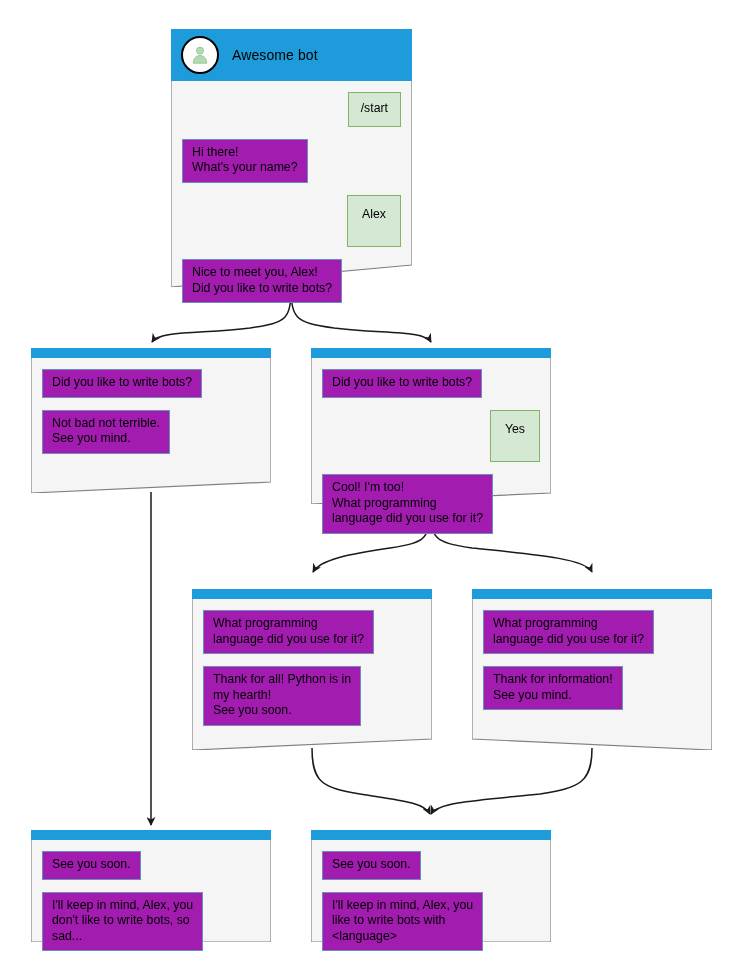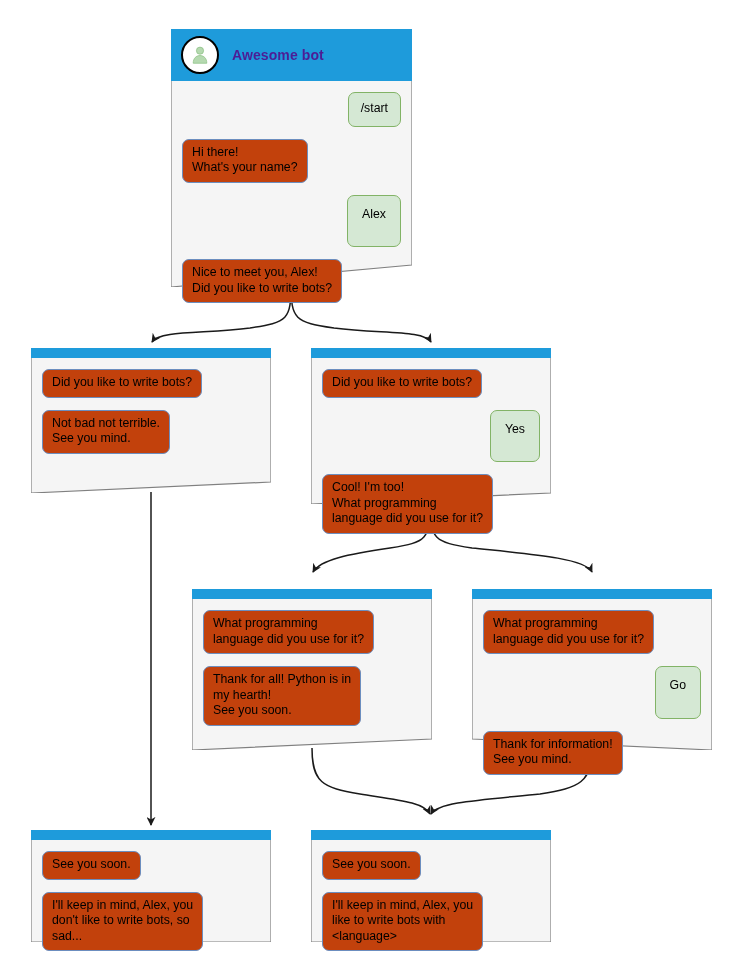--- a/index.html
+++ b/index.html
@@ -61,49 +61,49 @@
     border-radius: 50%;
     background: #ffffff;
     border: 2px solid #000000;
     box-sizing: border-box;
     display: flex;
     align-items: center;
     justify-content: center;
     flex: 0 0 auto;
   }
   .bot-title {
-    color: #4c1d95;
+    color: #000000;
     font-size: 14px;
-    font-weight: bold;
+    font-weight: normal;
     margin-left: 13px;
     letter-spacing: 0.1px;
   }
   .node-body {
     position: relative;
     padding: 11px 11px 0 11px;
     box-sizing: border-box;
   }
   .msg-row {
     display: flex;
     margin-bottom: 12px;
   }
   .msg-row.left { justify-content: flex-start; }
   .msg-row.right { justify-content: flex-end; }
   .bubble {
-    border-radius: 7px;
+    border-radius: 0;
     padding: 5px 9px 6px 9px;
     font-size: 12.3px;
     line-height: 15.5px;
     color: #000000;
     white-space: pre-line;
     box-sizing: border-box;
     max-width: 82%;
   }
   .bubble.bot {
-    background: #c2410c;
+    background: #a21caf;
     border: 1px solid #6c8ebf;
   }
   .bubble.user {
     background: #d5e8d4;
     border: 1px solid #82b366;
     padding: 8px 12px 9px 12px;
   }
   .bubble.user.tall { padding: 11px 14px 24px 14px; }
 </style>
 </head>
@@ -230,23 +230,20 @@
     <svg class="node-shape" viewBox="0 0 240 161" preserveAspectRatio="none">
       <polygon points="0,0 240,0 240,161 0,150" fill="#f5f5f5" stroke="#808080" stroke-width="1.2"></polygon>
     </svg>
     <div class="node-inner">
       <div class="node-header"></div>
       <div class="node-body">
         <div class="msg-row left">
           <div class="bubble bot">What programming
 language did you use for it?</div>
         </div>
-        <div class="msg-row right">
-          <div class="bubble user tall">Go</div>
-        </div>
         <div class="msg-row left">
           <div class="bubble bot">Thank for information!
 See you mind.</div>
         </div>
       </div>
     </div>
   </div>
 
   <div class="node" style="left:31px; top:830px; width:240px; height:112px;">
     <svg class="node-shape" viewBox="0 0 240 112" preserveAspectRatio="none">

